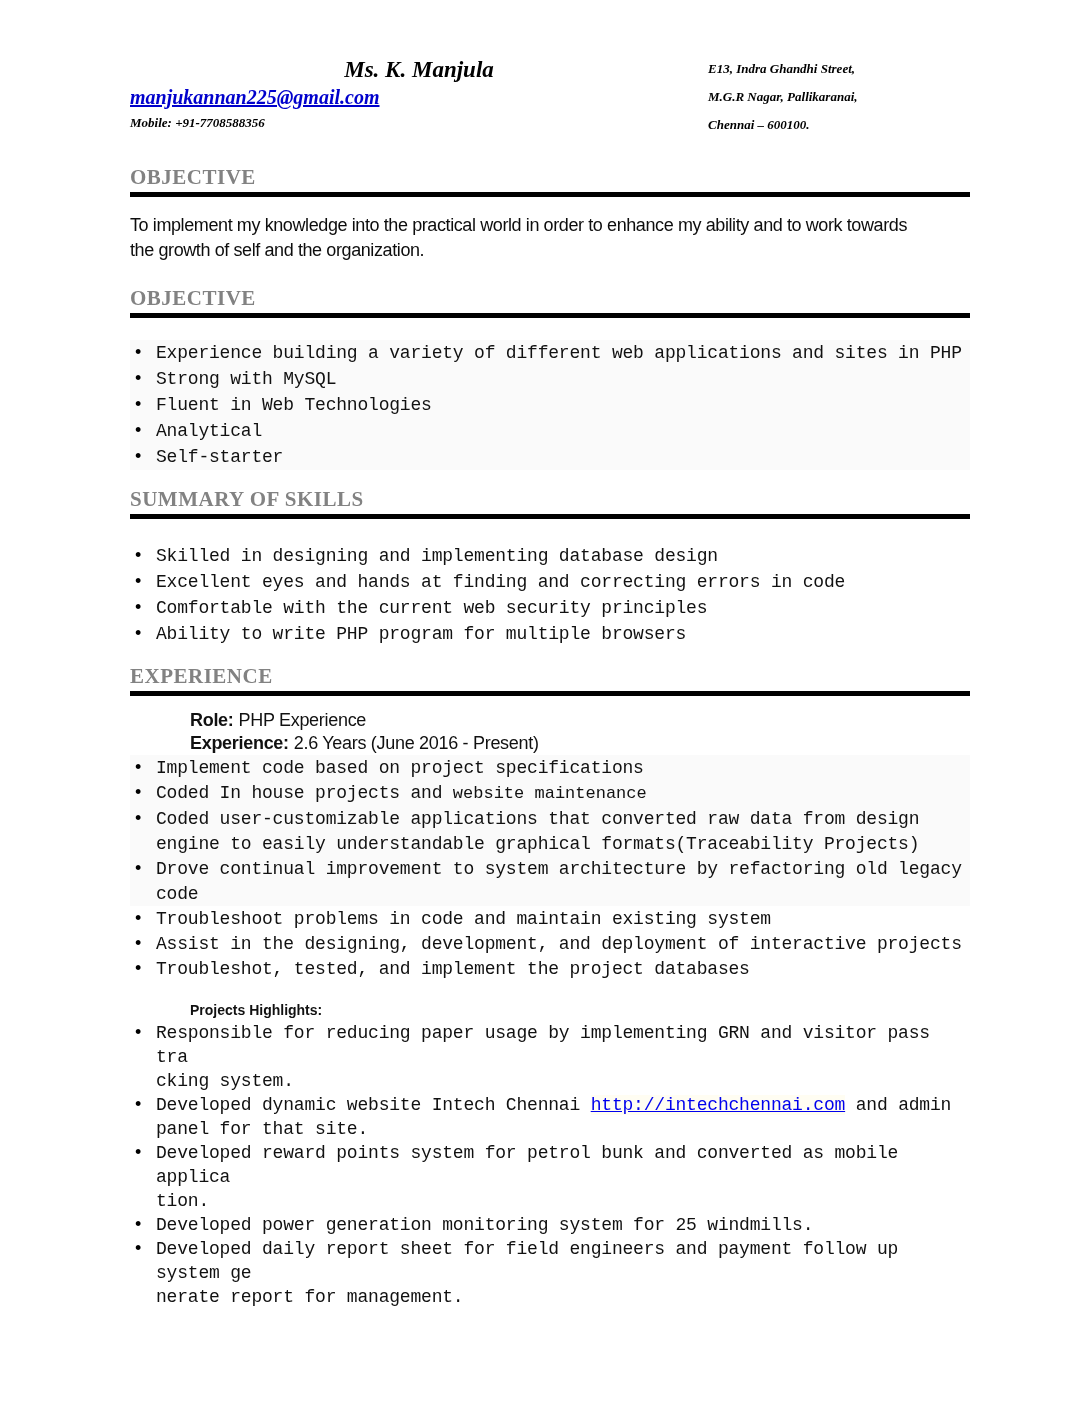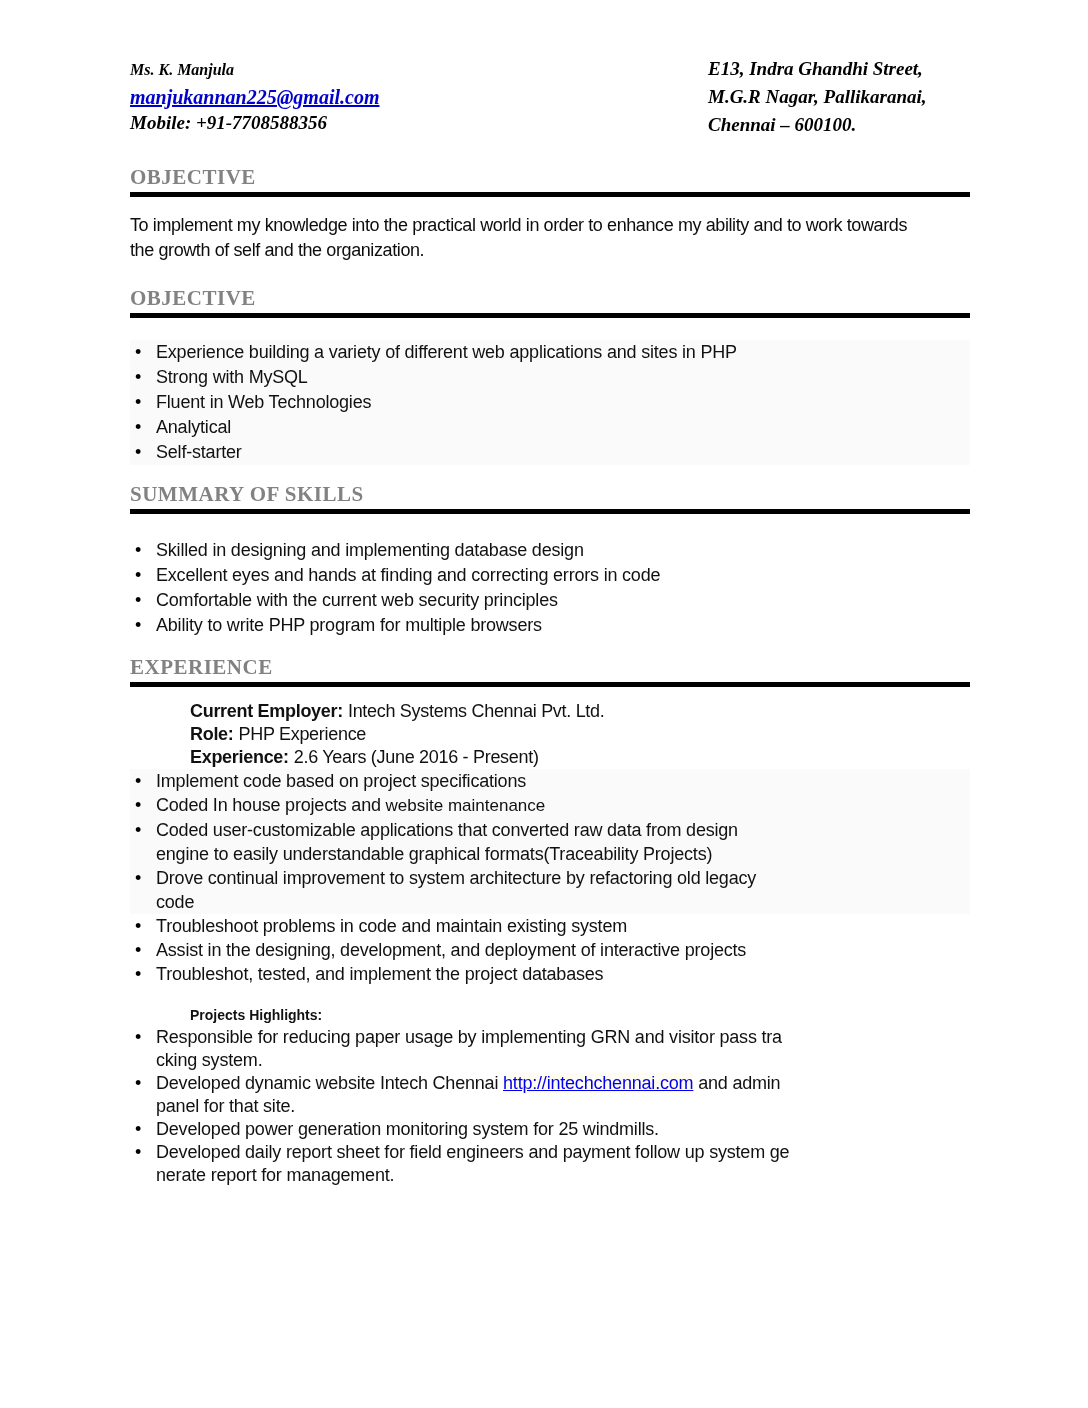--- a/index.html
+++ b/index.html
@@ -15,34 +15,34 @@
     overflow: hidden;
   }
 
   
   .header { display: flex; }
   .header-left { flex: 1 1 auto; }
   .header-right { width: 262px; flex: 0 0 auto; }
   .person-name {
     font-family: "Liberation Serif", serif;
     font-style: italic; font-weight: 700;
-    font-size: 16px; line-height: 28px; color: #000;
+    font-size: 23px; line-height: 28px; color: #000; text-align: center;
   }
   .email-link {
     display: inline-block;
     font-family: "Liberation Serif", serif;
     font-style: italic; font-weight: 700;
     font-size: 20px; line-height: 26px;
     color: #0000cc; text-decoration: underline;
     cursor: pointer;
   }
   .mobile-line, .addr-line {
     font-family: "Liberation Serif", serif;
     font-style: italic; font-weight: 700;
-    font-size: 19px; line-height: 26px; color: #000;
+    font-size: 13px; line-height: 26px; color: #000;
   }
   .addr-line { margin-bottom: 2px; }
 
   
   .sec { margin-top: 24px; }
   .sec-title {
     margin: 0;
     font-family: "Liberation Serif", serif;
     font-weight: 700;
     font-size: 21px; line-height: 23px;
@@ -60,21 +60,21 @@
   }
 
   
   ul.blist { list-style: none; margin: 0; padding: 0; }
   ul.blist li { position: relative; padding-left: 26px; }
   ul.blist li::before {
     content: "\2022";
     position: absolute; left: 5px; top: 0;
     font-size: 18px; color: #000;
   }
-  .li-text { white-space: pre-line; letter-spacing: -0.2px; }
+  .li-text { white-space: pre-line; letter-spacing: -0.2px; font-family: Liberation Mono, monospace; }
 
   .lvl1 { margin-left: 38px; font-size: 18px; }
   .lvl1 li { line-height: 25px; }
   .lvl2 { margin-left: 135px; font-size: 18px; }
   .lvl2 li { line-height: 24px; }
 
   .panel { background: #fafafa; padding-top: 5px; padding-bottom: 5px; }
   ul.lvl1.panel { margin-top: 22px; }
   ul.lvl1.plain { margin-top: 24px; }
 
@@ -146,23 +146,20 @@
       <li><span class="li-text">Ability to write PHP program for multiple browsers</span></li>
     </ul>
   </div>
 
   <div class="sec" style="margin-top:18px;">
     <h2 class="sec-title">EXPERIENCE</h2>
     <div class="rule"></div>
 
     <div class="emp-block">
       <div class="emp-line">
-        <span class="emp-label">Current Employer:</span><span class="emp-value">Intech Systems Chennai Pvt. Ltd.</span>
-      </div>
-      <div class="emp-line">
         <span class="emp-label">Role:</span><span class="emp-value">PHP Experience</span>
       </div>
       <div class="emp-line">
         <span class="emp-label">Experience:</span><span class="emp-value">2.6 Years (June 2016 - Present)</span>
       </div>
     </div>
 
     <ul class="blist lvl2 panel exp-panel">
       <li><span class="li-text">Implement code based on project specifications</span></li>
       <li><span class="li-text">Coded In house projects and </span><span class="li-text alt-font">website maintenance</span></li>
@@ -177,19 +174,21 @@
       <li><span class="li-text">Troubleshot, tested, and implement the project databases</span></li>
     </ul>
 
     <div class="projects-heading">Projects Highlights:</div>
 
     <ul class="blist lvl2 proj-list">
       <li><span class="li-text">Responsible for reducing paper usage by implementing GRN and visitor pass tra
 cking system.</span></li>
       <li><span class="li-text">Developed dynamic website Intech Chennai </span><a class="inline-link li-text">http://intechchennai.com</a><span class="li-text"> and admin
 panel for that site.</span></li>
+      <li><span class="li-text">Developed reward points system for petrol bunk and converted as mobile applica
+tion.</span></li>
       <li><span class="li-text">Developed power generation monitoring system for 25 windmills.</span></li>
       <li><span class="li-text">Developed daily report sheet for field engineers and payment follow up system ge
 nerate report for management.</span></li>
     </ul>
   </div>
 
 </div>
 
 </body></html>

